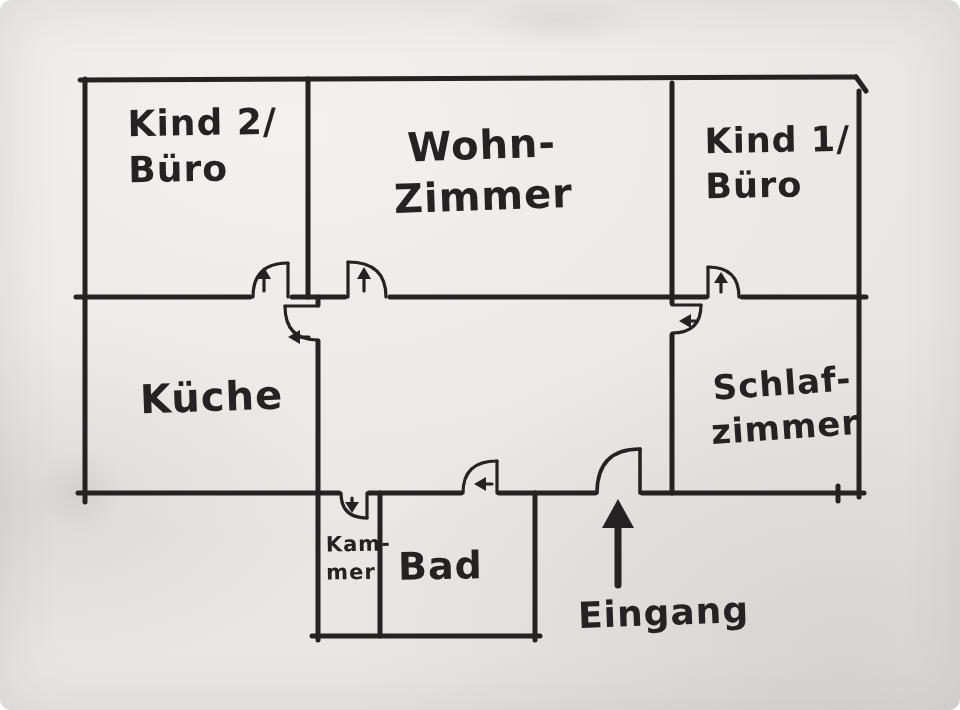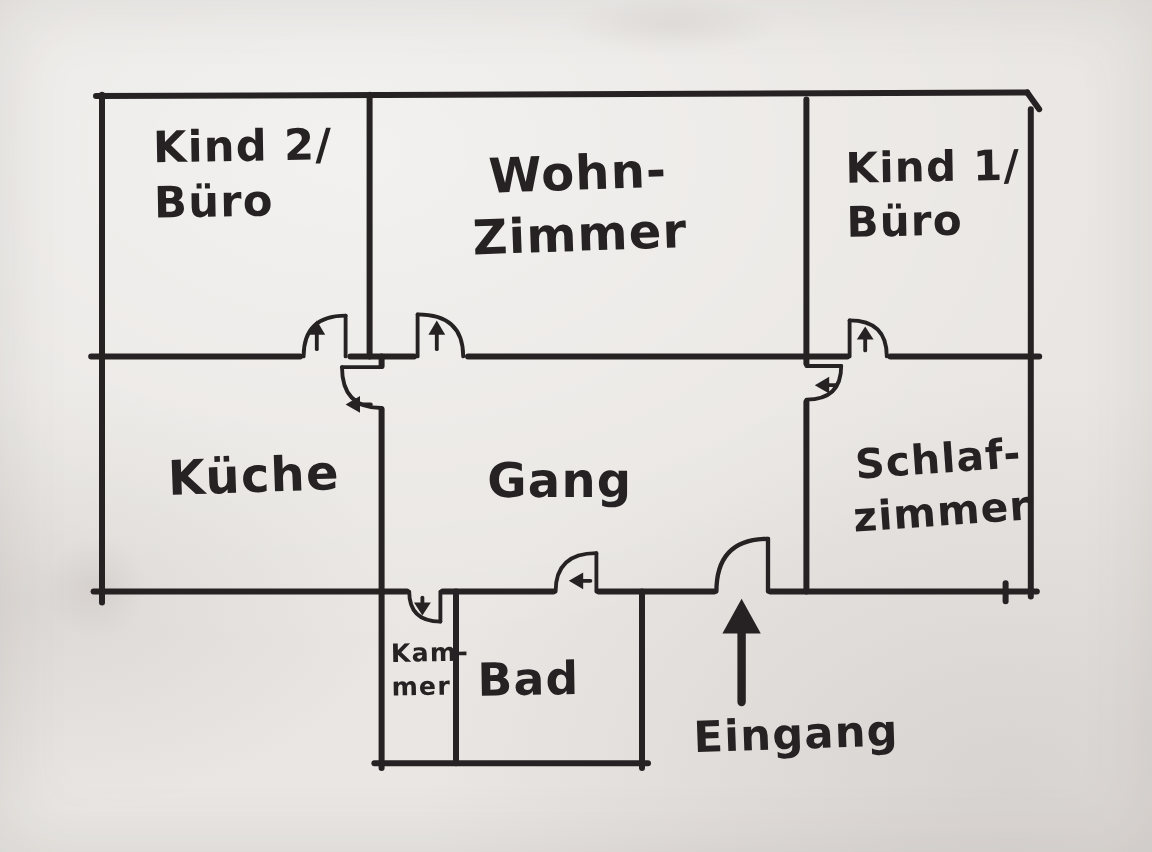--- a/index.html
+++ b/index.html
@@ -13,20 +13,21 @@
   .paper {
     position: relative;
     width: 960px;
     height: 710px;
     background:
       radial-gradient(1100px 700px at 30% 18%, rgba(255,255,255,0.45), rgba(255,255,255,0) 60%),
       radial-gradient(800px 550px at 88% 92%, rgba(110,100,95,0.14), rgba(0,0,0,0) 62%),
       radial-gradient(500px 300px at 4% 70%, rgba(110,100,95,0.10), rgba(0,0,0,0) 60%),
       #e9e6e3;
     box-shadow: inset 0 0 60px rgba(90,82,78,0.12);
+    border-radius: 11px;
   }
   .shade {
     position: absolute;
     pointer-events: none;
   }
   .shade.top-crease {
     left: 430px; top: 0; width: 260px; height: 70px;
     background: radial-gradient(130px 35px at 50% 30%, rgba(120,110,105,0.10), rgba(0,0,0,0) 70%);
   }
   .shade.left-smudge {
@@ -155,21 +156,20 @@
     </g>
   </svg>
 
   <div class="room-label lbl-kind2">Kind 2/
 Büro</div>
   <div class="room-label lbl-wohn">Wohn-
 Zimmer</div>
   <div class="room-label lbl-kind1">Kind 1/
 Büro</div>
   <div class="room-label lbl-kueche">Küche</div>
-  <div class="room-label lbl-gang">Gang</div>
   <div class="room-label lbl-schlaf">Schlaf-
 zimmer</div>
   <div class="room-label lbl-kammer">Kam-
 mer</div>
   <div class="room-label lbl-bad">Bad</div>
   <div class="room-label lbl-eingang">Eingang</div>
 
 </div>
 
 </body></html>

